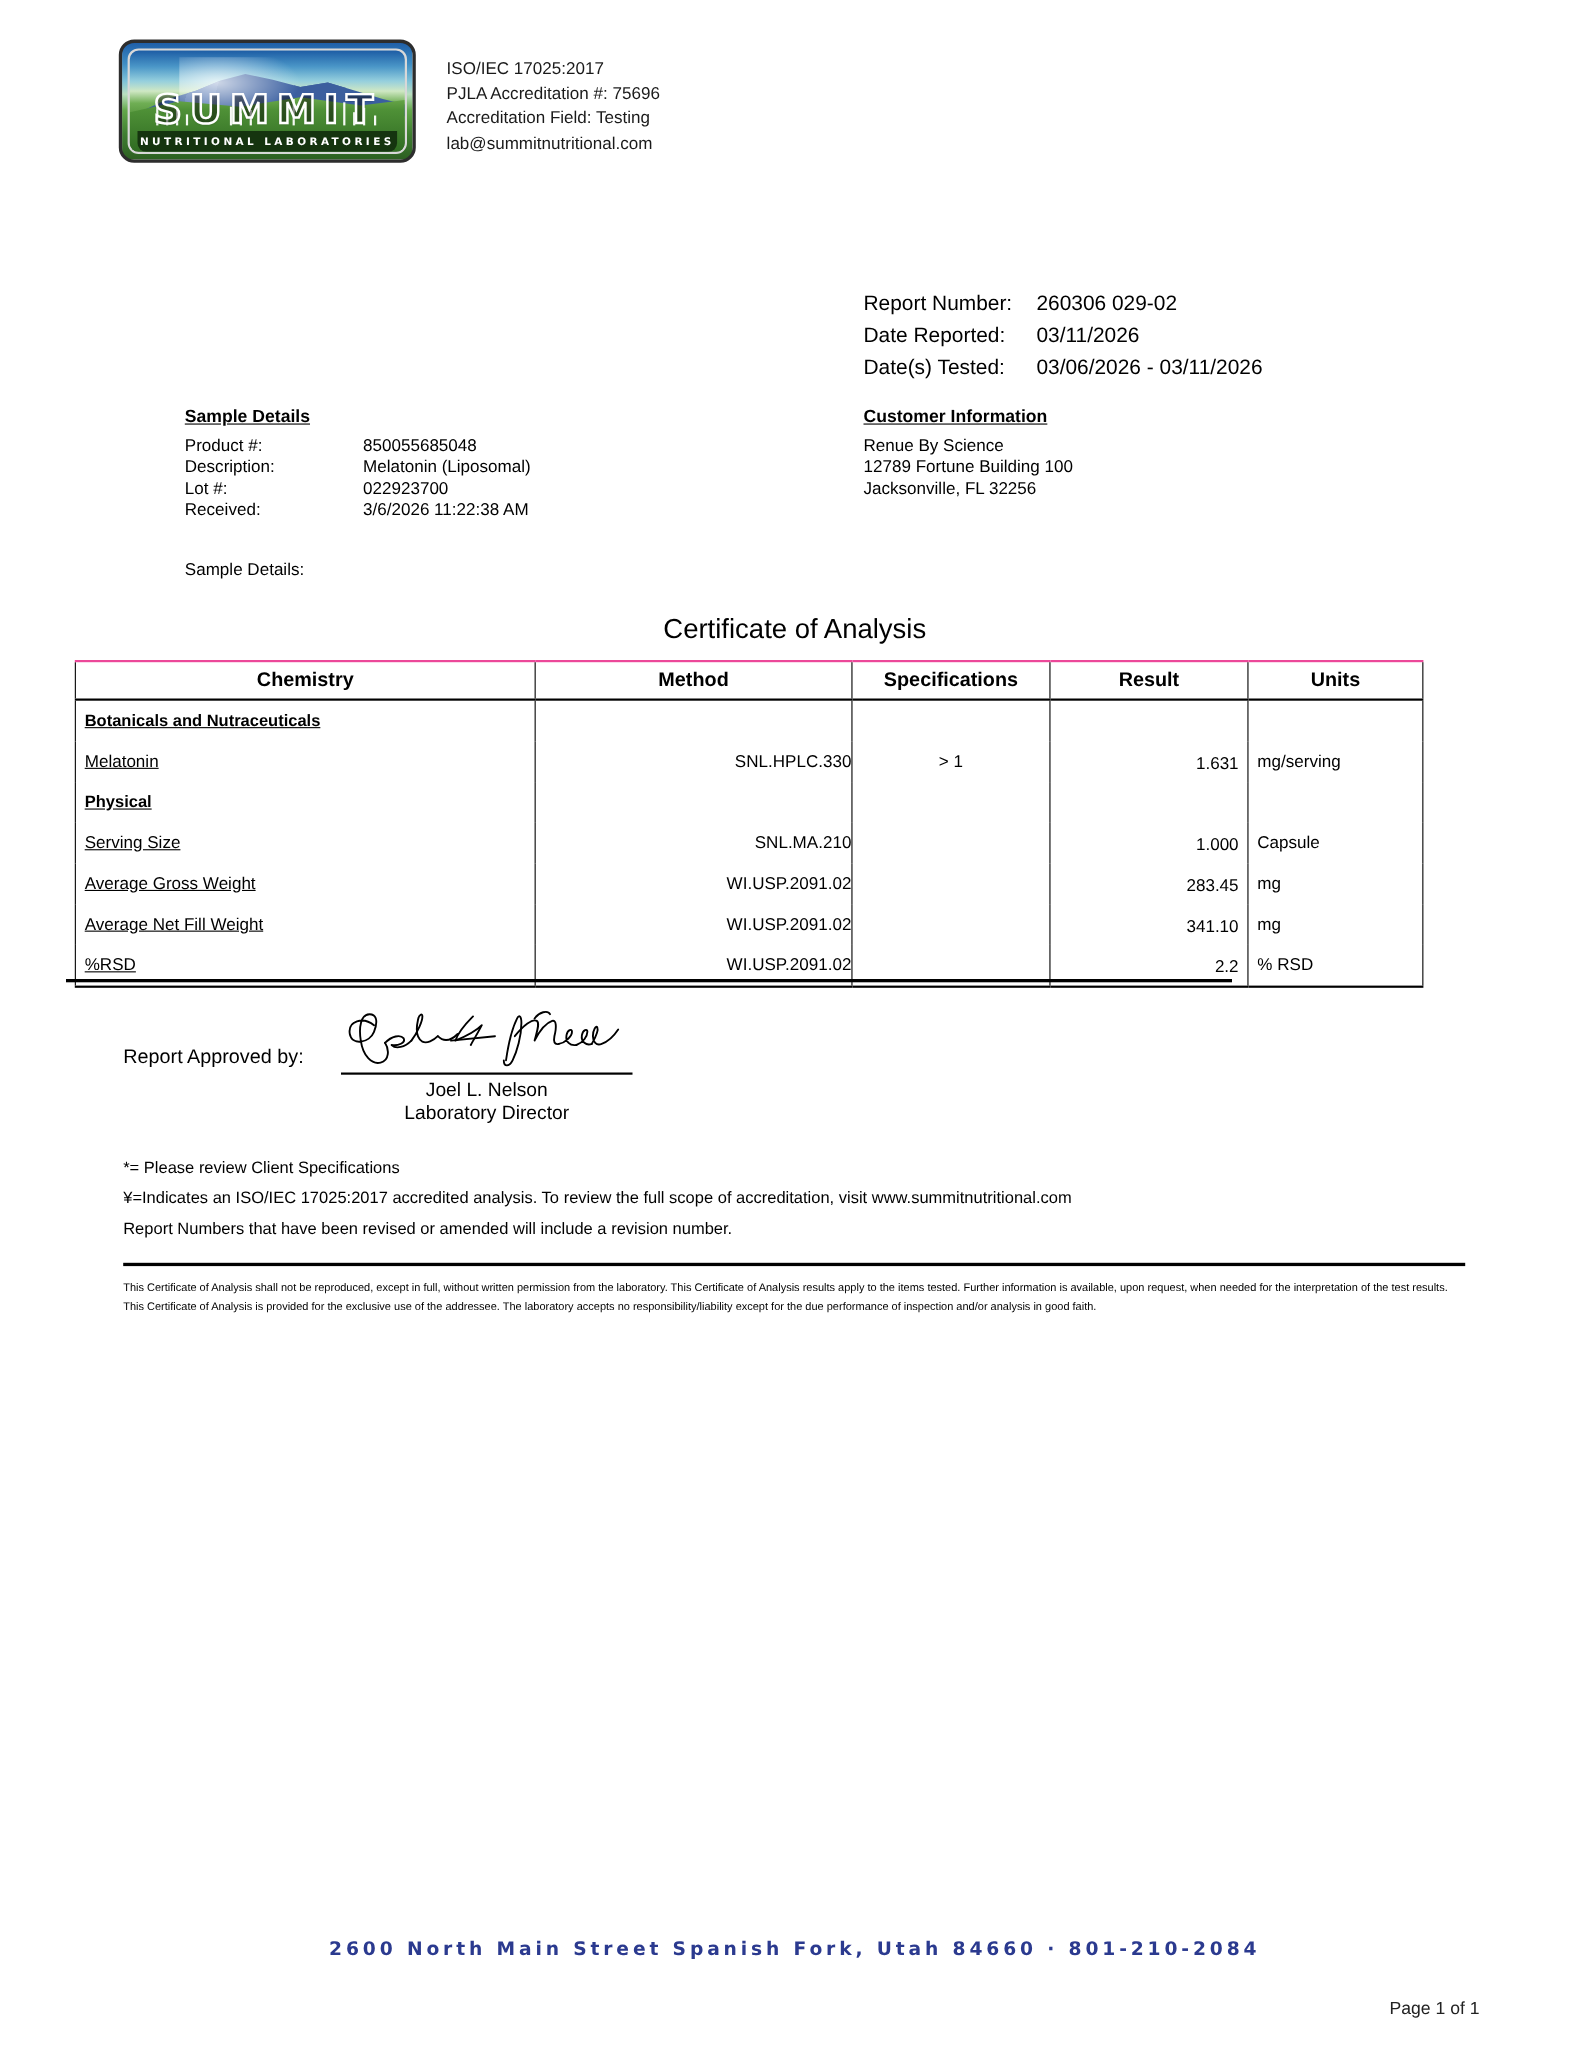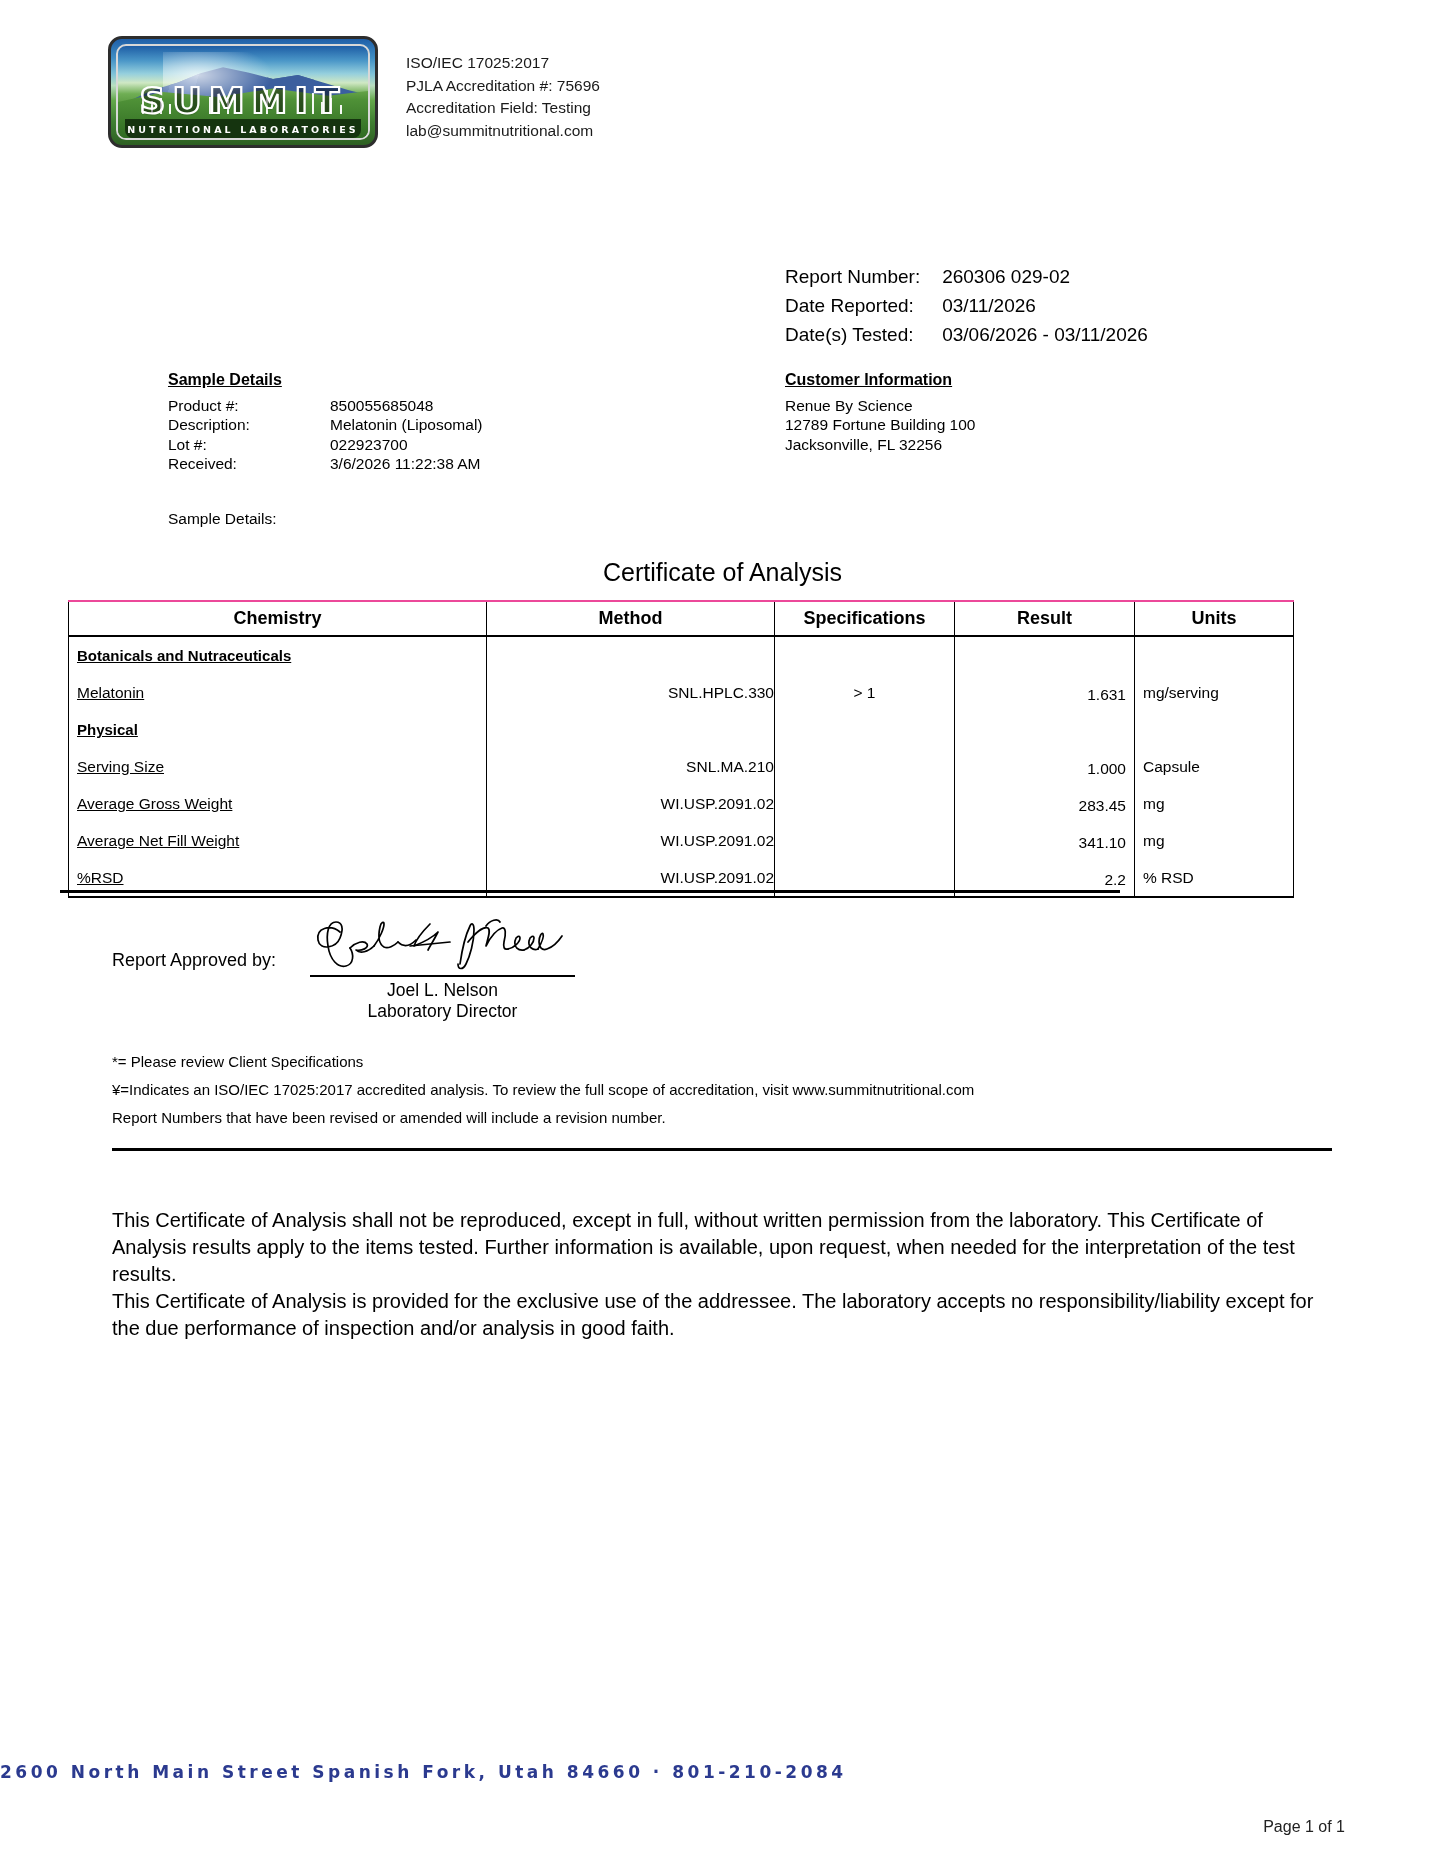--- a/index.html
+++ b/index.html
@@ -280,31 +280,31 @@
     top: 1148px;
     width: 1220px;
     height: 3px;
     background: #000;
   }
   .disclaimer {
     position: absolute;
     left: 112px;
     top: 1163px;
     width: 1215px;
-    font-size: 20px;
-    line-height: 27px;
-    margin-top: 44px;
+    font-size: 10px;
+    line-height: 17px;
   }
   .disclaimer p { margin: 0; }
 
   
   .footer-addr {
     position: absolute;
     left: 0; right: 0;
     top: 1762px;
+    text-align: center;
     font-family: "DejaVu Sans", sans-serif;
     font-size: 17px;
     font-weight: bold;
     letter-spacing: 3.5px;
     color: #2b3a8f;
   }
   .page-num {
     position: absolute;
     right: 100px;
     top: 1818px;

